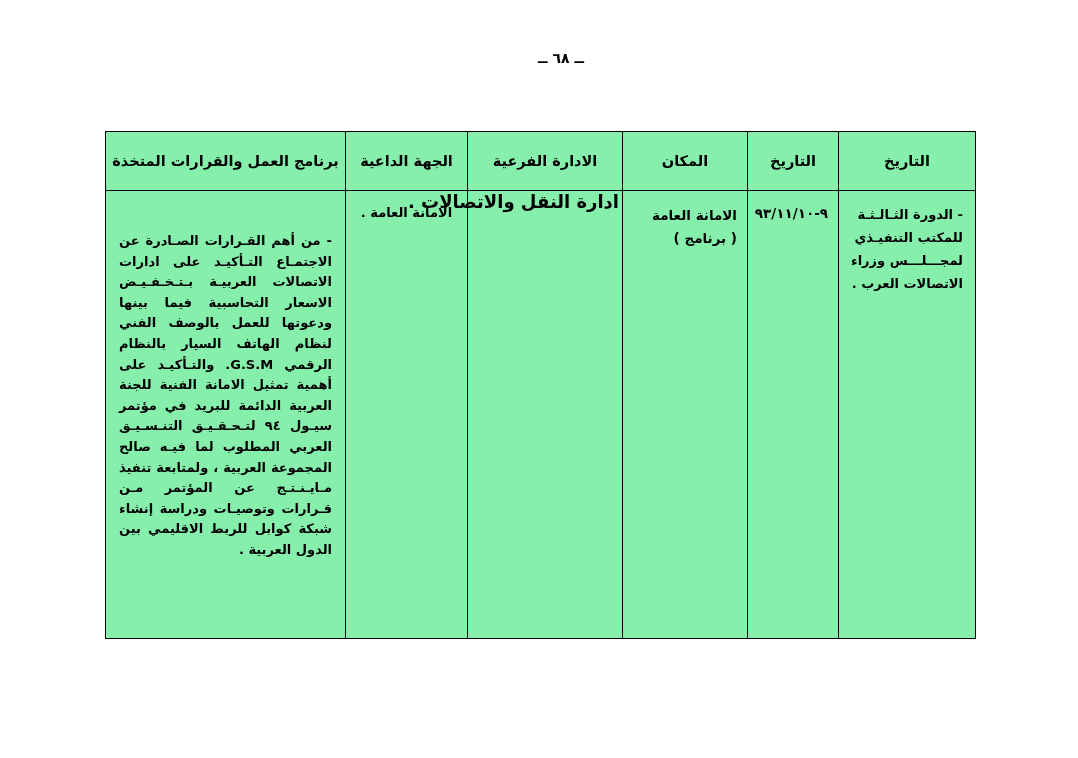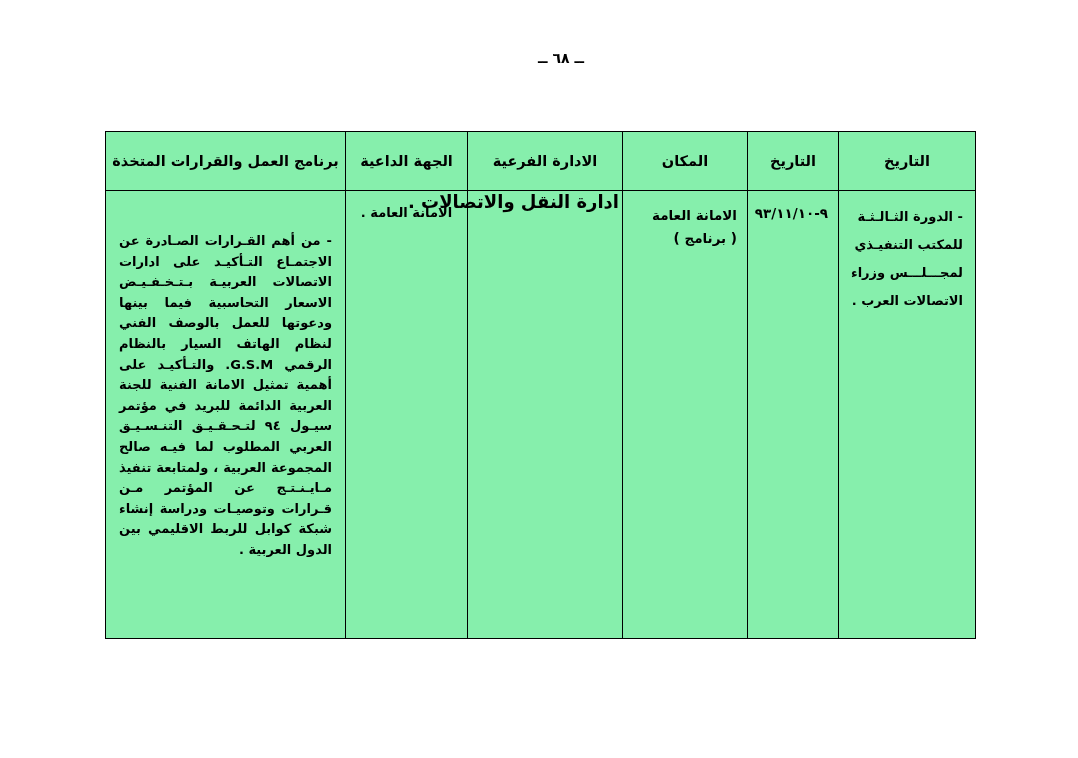--- a/index.html
+++ b/index.html
@@ -60,21 +60,21 @@
     padding: 0 6px;
   }
   .body-row { height: 448px; }
   .td {
     vertical-align: top;
     font-weight: 700;
     padding: 24px 10px;
   }
   .td-meeting {
     font-size: 13px;
-    line-height: 28px;
+    line-height: 23px;
     padding: 12px 12px 12px 8px;
     text-align: right;
     margin-left: 37px;
   }
   .td-date {
     font-size: 13.5px;
     text-align: center;
     padding-top: 14px;
     white-space: nowrap;
   }

